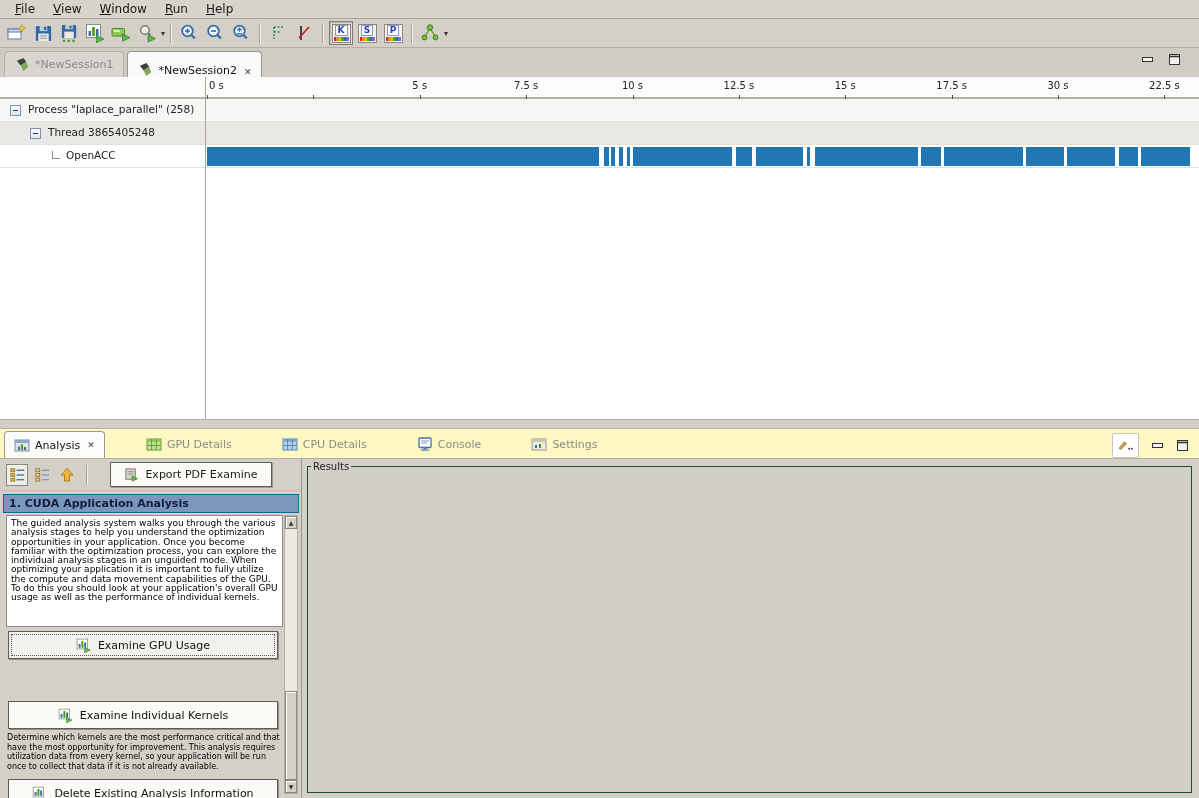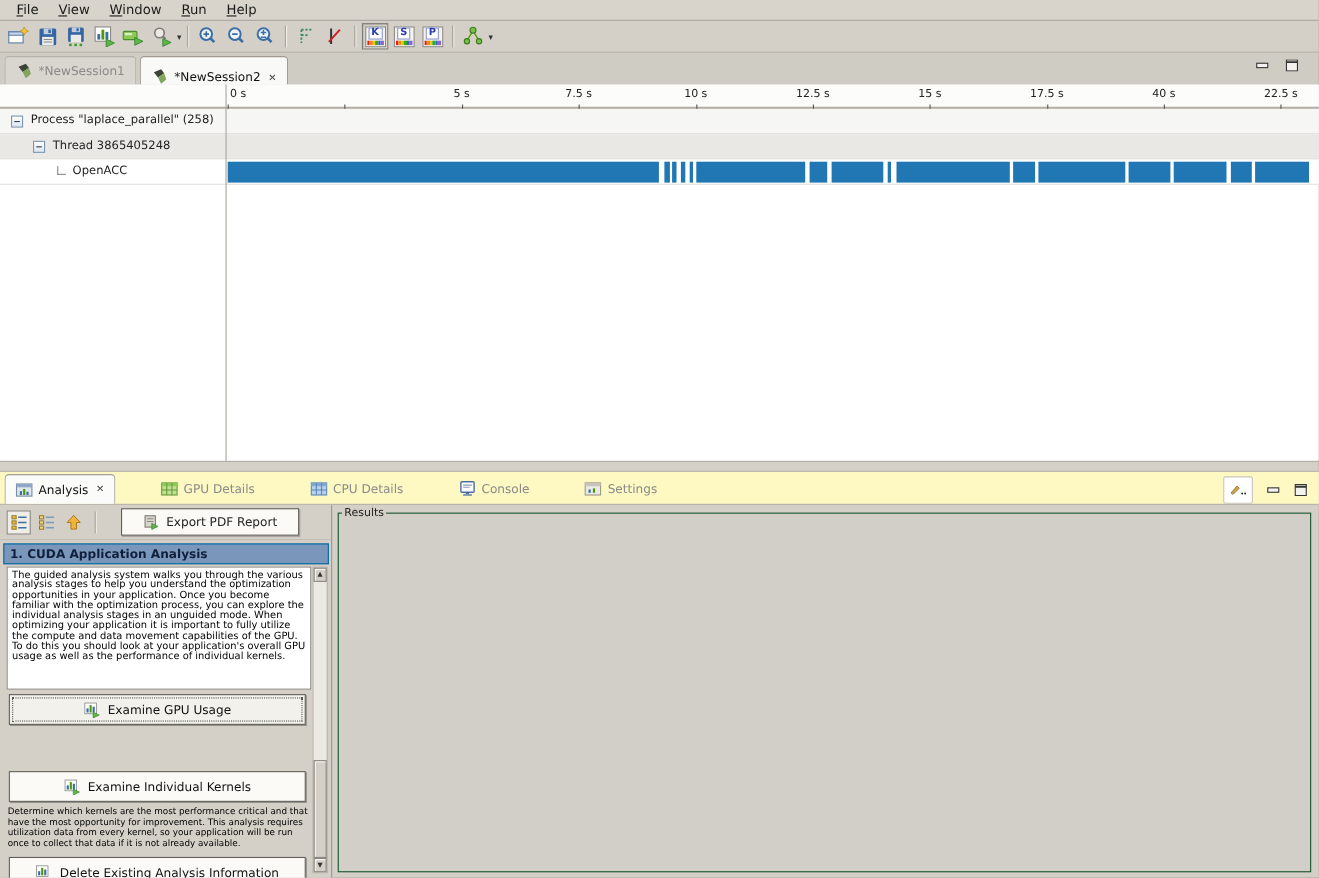--- a/index.html
+++ b/index.html
@@ -308,21 +308,21 @@
         <div class="tick-label" style="left: 321.125px; transform: translateX(-50%);">7.5 s</div>
         <div class="tick-mark" style="left: 321.125px;"></div>
         <div class="tick-label" style="left: 427.5px; transform: translateX(-50%);">10 s</div>
         <div class="tick-mark" style="left: 427.5px;"></div>
         <div class="tick-label" style="left: 533.875px; transform: translateX(-50%);">12.5 s</div>
         <div class="tick-mark" style="left: 533.875px;"></div>
         <div class="tick-label" style="left: 640.25px; transform: translateX(-50%);">15 s</div>
         <div class="tick-mark" style="left: 640.25px;"></div>
         <div class="tick-label" style="left: 746.625px; transform: translateX(-50%);">17.5 s</div>
         <div class="tick-mark" style="left: 746.625px;"></div>
-        <div class="tick-label" style="left: 853px; transform: translateX(-50%);">40 s</div>
+        <div class="tick-label" style="left: 853px; transform: translateX(-50%);">30 s</div>
         <div class="tick-mark" style="left: 853px;"></div>
         <div class="tick-label" style="left: 959.375px; transform: translateX(-50%);">22.5 s</div>
         <div class="tick-mark" style="left: 959.375px;"></div>
       </div>
   </div>
   <div class="rows">
     <div class="row row1">
       <span class="expander" style="left:10px"></span>
       <span class="tree-label" style="left:28px">Process "laplace_parallel" (258)</span>
     </div>
@@ -462,21 +462,21 @@
             </svg>
         </div>
         <div class="tsep"></div>
         <div class="export-btn">
           <svg width="15" height="15" viewBox="0 0 16 16">
               <rect x="2" y="2" width="10" height="11" fill="#d8d5ce" stroke="#7a766e"></rect>
               <line x1="4" y1="5" x2="10" y2="5" stroke="#8a8680"></line>
               <line x1="4" y1="7.5" x2="10" y2="7.5" stroke="#8a8680"></line>
               <path d="M8.5 9.5 l6 2.9 -6 2.9 z" fill="#5cb846" stroke="#2e7d27" stroke-width="0.6"></path>
             </svg>
-          <span>Export PDF Report</span>
+          <span>Export PDF Examine</span>
         </div>
       </div>
 
       <div class="stage-header">
         <span>1. CUDA Application Analysis</span>
       </div>
 
       <div class="stage-text">
         <span>The guided analysis system walks you through the various analysis stages to help you understand the optimization opportunities in your application. Once you become familiar with the optimization process, you can explore the individual analysis stages in an unguided mode. When optimizing your application it is important to fully utilize the compute and data movement capabilities of the GPU. To do this you should look at your application's overall GPU usage as well as the performance of individual kernels.</span>
       </div>

